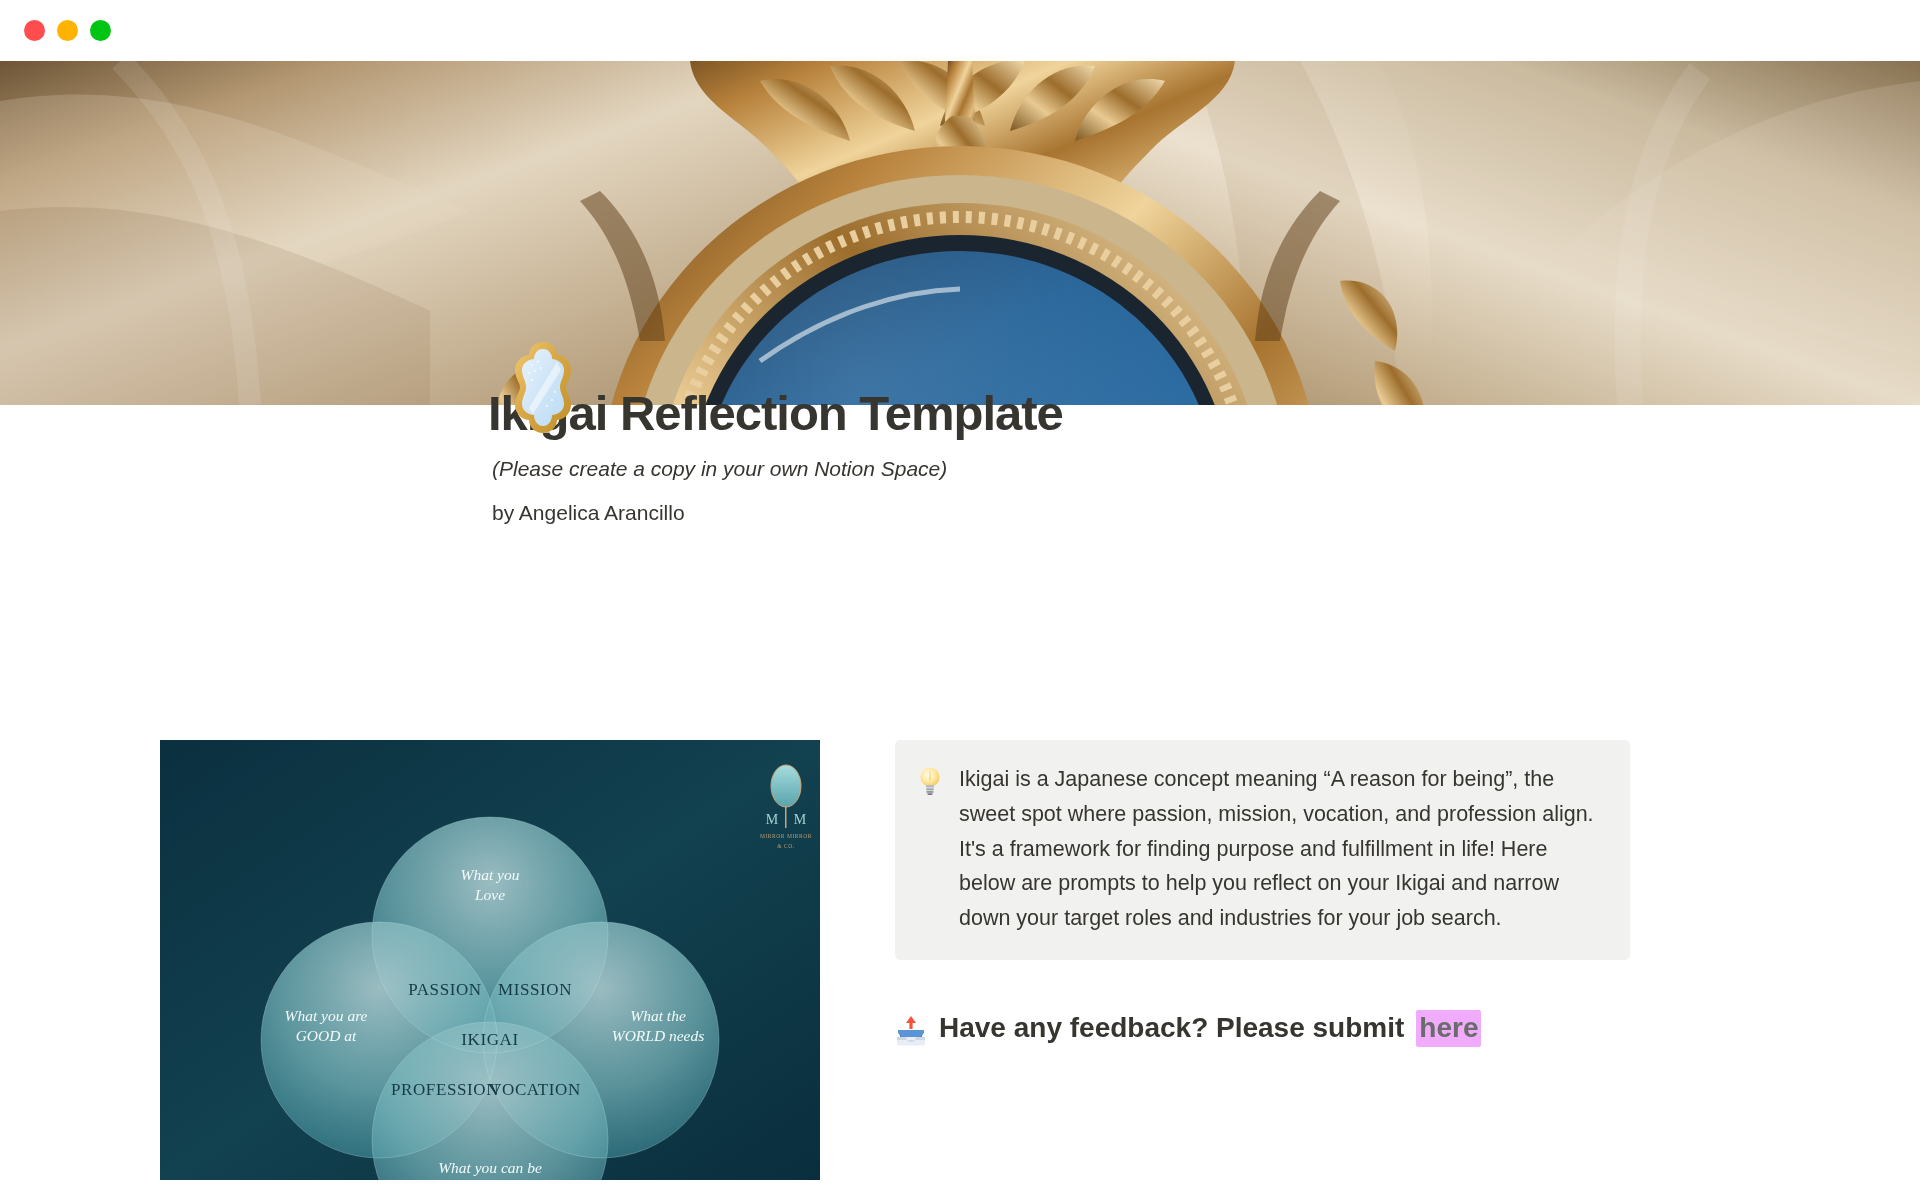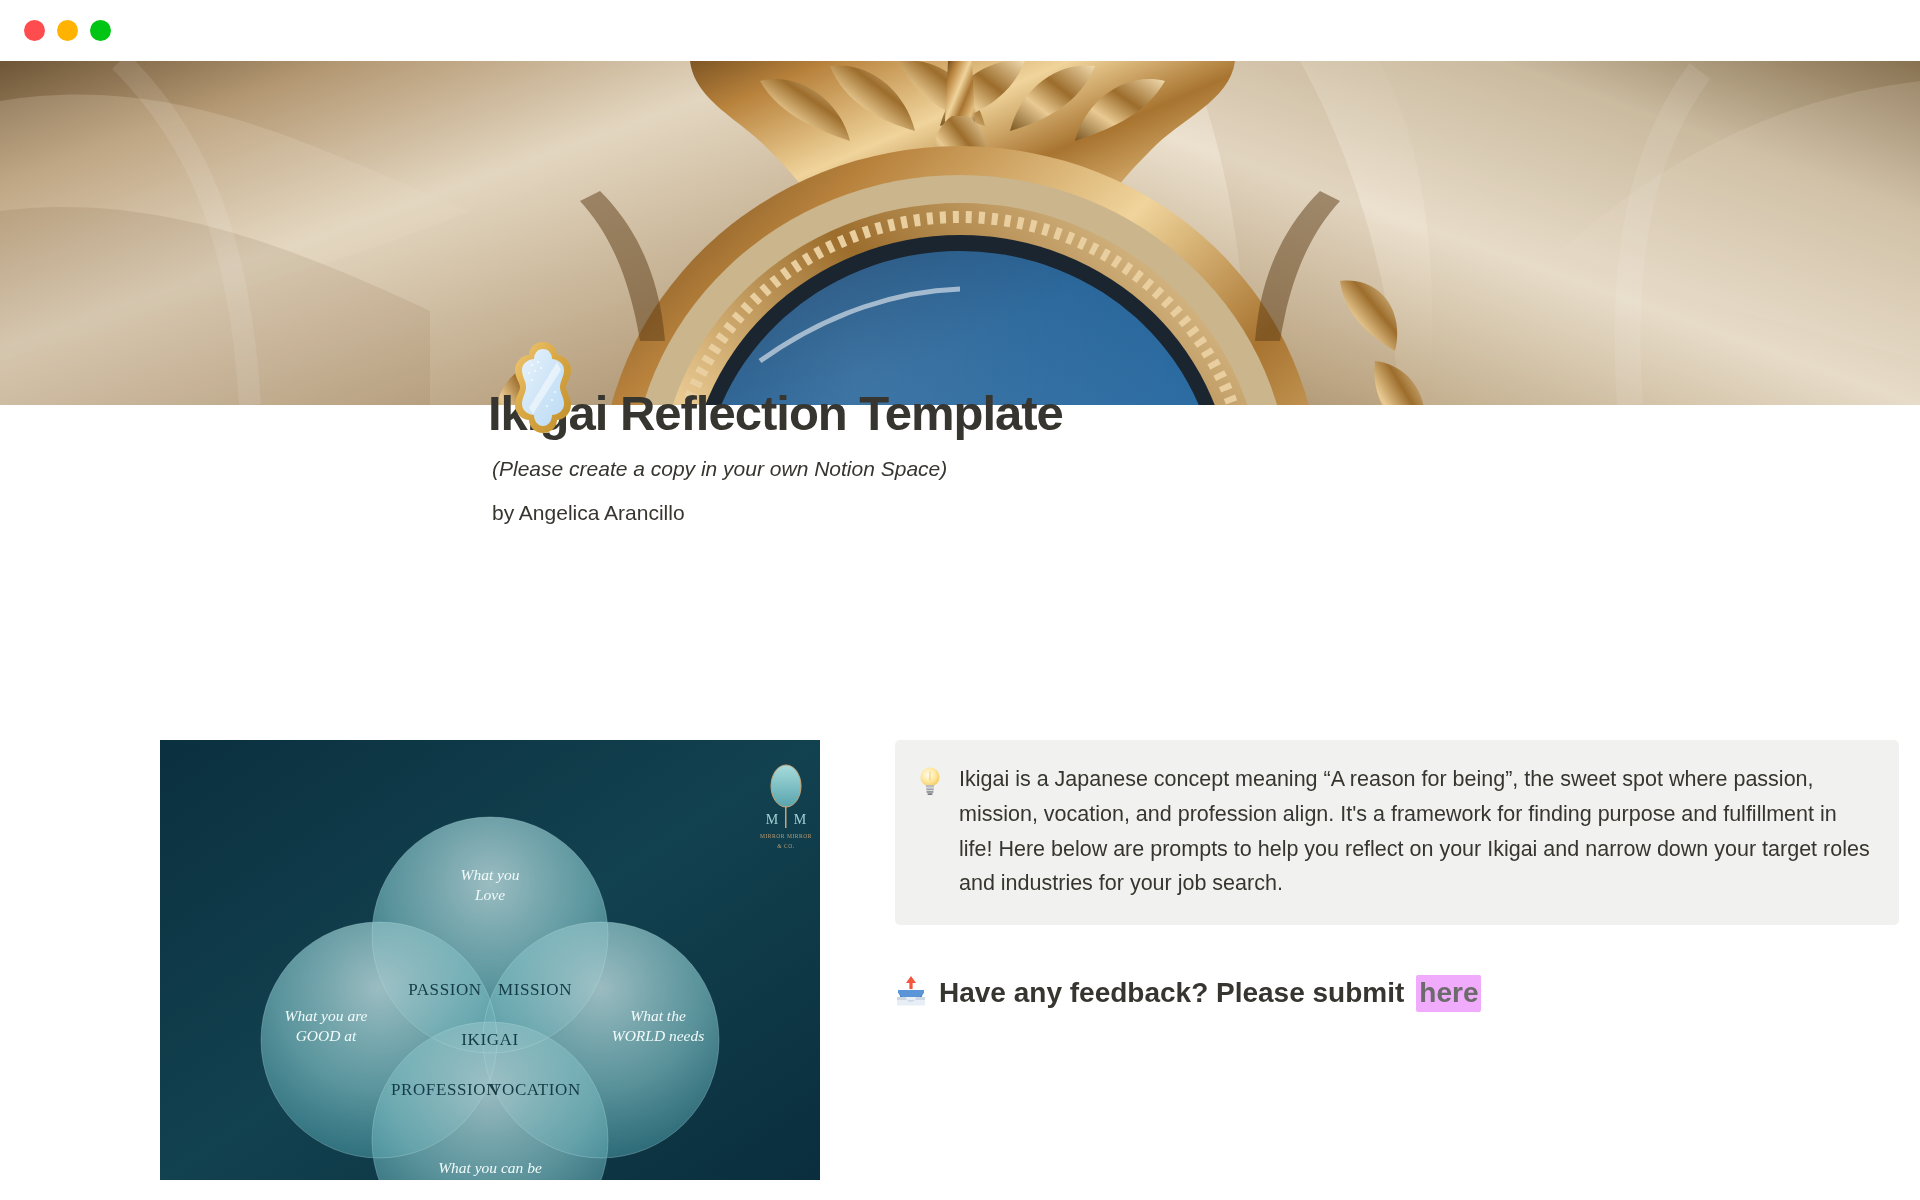--- a/index.html
+++ b/index.html
@@ -57,29 +57,29 @@
   .col-left { position:absolute; left:160px; top:0; width:660px; height:440px; }
   .ikigai-img { display:block; width:660px; height:440px; }
 
   
   .col-right { position:absolute; left:895px; top:0; width:865px; }
 
   .callout {
     background:#f1f1ef; border-radius:5px;
     padding:22px 26px 24px 22px;
     display:flex; gap:16px; align-items:flex-start;
-    width:1004px;
+    width:735px;
   }
   .callout-ico { flex:0 0 auto; width:26px; height:30px; margin-top:3px; }
   .callout-text {
     font-size:21.5px; line-height:1.62; color:#37352f;
   }
 
   .feedback {
-    margin-top:50px; display:flex; align-items:flex-start; gap:12px;
+    margin-top:50px; display:flex; align-items:flex-end; gap:12px;
     font-size:28px; font-weight:bold; color:#37352f; line-height:1.3;
   }
   .feedback-ico { flex:0 0 auto; width:32px; height:32px; }
   .link-here {
     background:#f0abfc; color:#6b6b6b; padding:0 3px;
     text-decoration:none; border-radius:2px;
   }
 </style>
 </head>
 <body>

